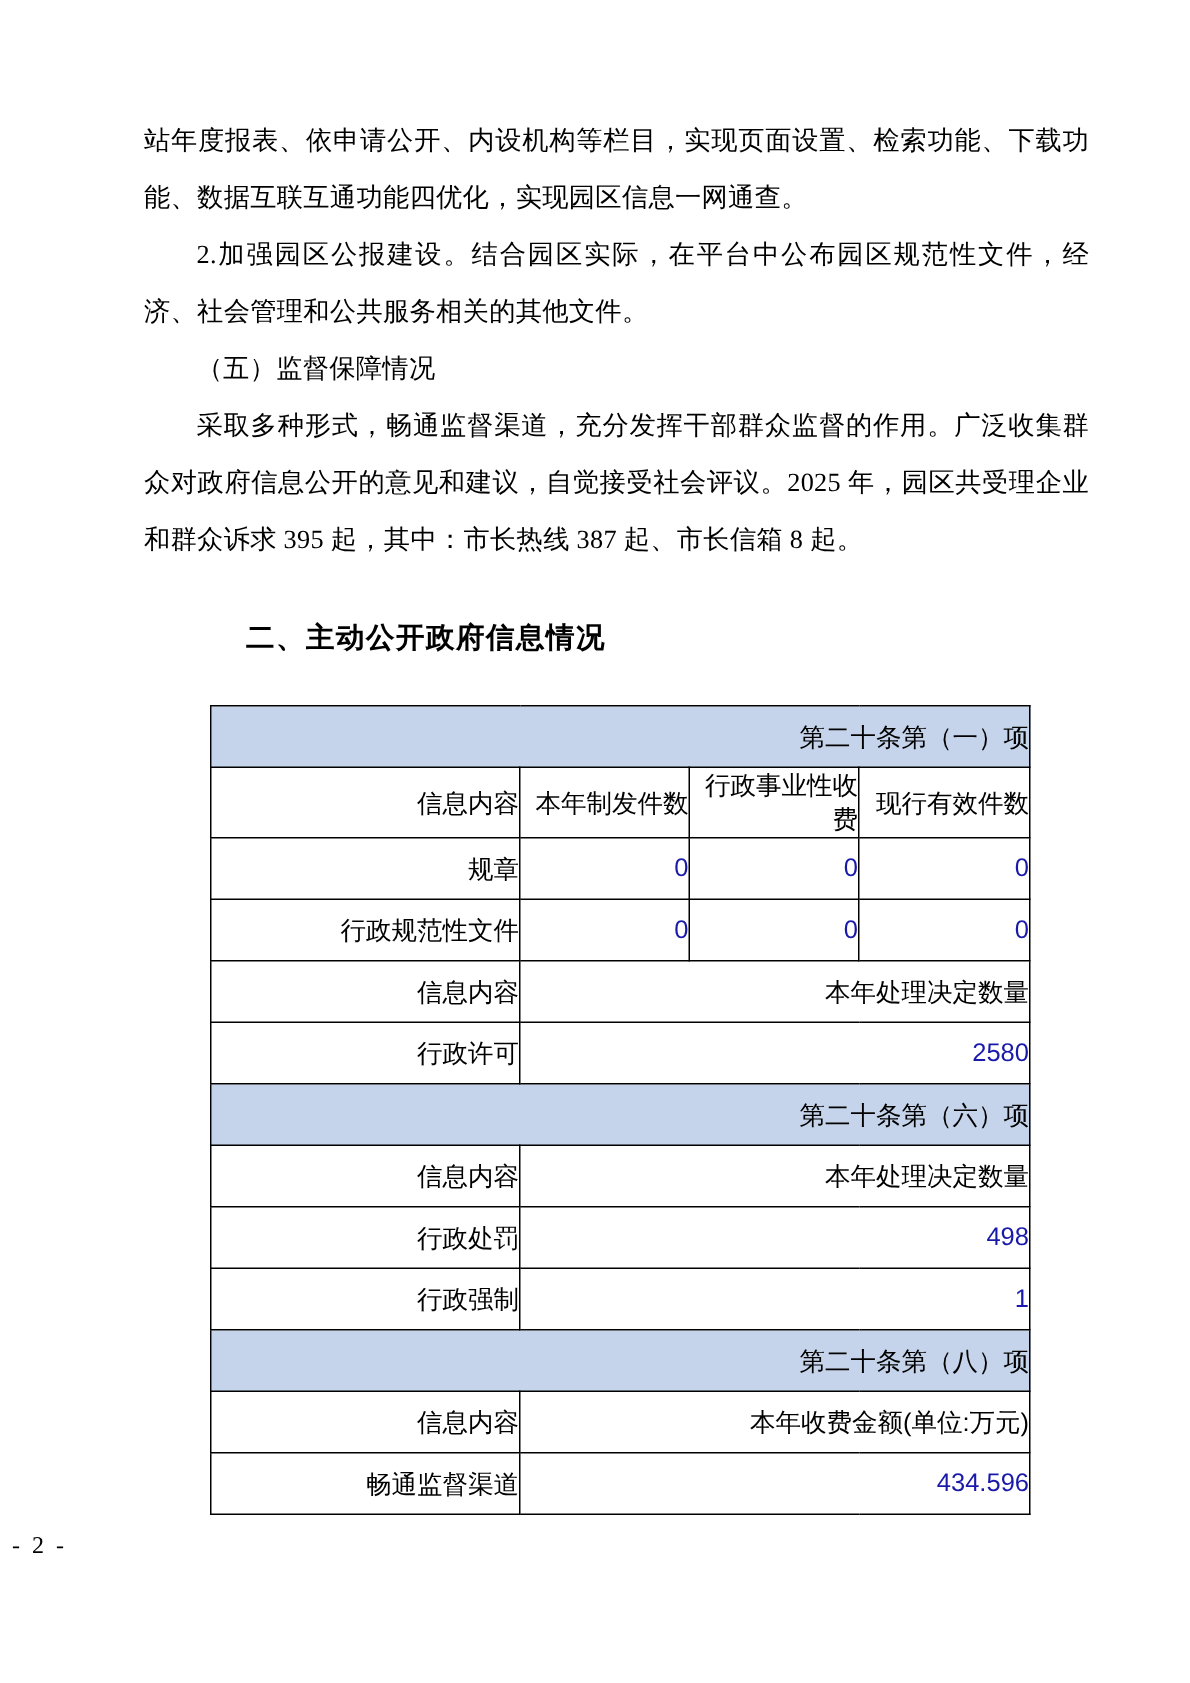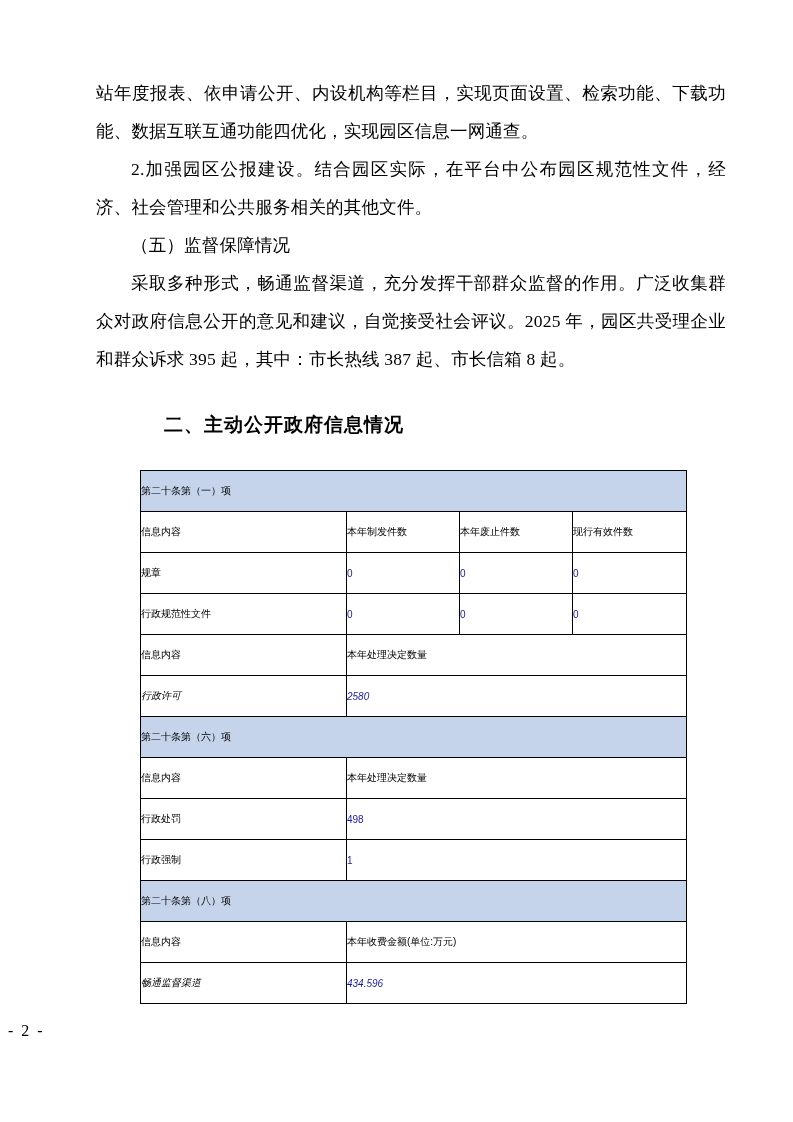--- a/index.html
+++ b/index.html
@@ -51,44 +51,43 @@
   table.info-table {
     position: absolute;
     left: 140px;
     top: 470px;
     width: 546px;
     border-collapse: collapse;
     table-layout: fixed;
   }
   table.info-table td {
     border: 1px solid #000000;
-    font-size: 10px;
+    font-size: 17px;
     font-family: "Liberation Sans", sans-serif;
-    text-align: left;
+    text-align: right;
     vertical-align: middle;
     padding: 0;
     height: 40px;
   }
   td.group-head {
     background: #c5d4ea;
     font-size: 12.5px;
     height: 30px;
   }
   td.col-head {
     font-weight: normal;
     height: 34px;
   }
   td.num {
     color: #1a1aaa;
     font-family: "Liberation Serif", serif;
     font-size: 13.5px;
   }
   td.tall {
     height: 48px;
-    font-style: italic;
   }
   .footer {
     position: absolute;
     left: 8px;
     top: 1022px;
     font-size: 16px;
     letter-spacing: 2px;
     font-family: "Liberation Serif", serif;
   }
 </style>
@@ -113,21 +112,21 @@
       <col style="width:113px">
       <col style="width:114px">
     </colgroup>
     <tbody>
       <tr>
         <td class="group-head" colspan="4">第二十条第（一）项</td>
       </tr>
       <tr>
         <td class="col-head">信息内容</td>
         <td class="col-head">本年制发件数</td>
-        <td class="col-head">本年废止件数</td>
+        <td class="col-head">行政事业性收费</td>
         <td class="col-head">现行有效件数</td>
       </tr>
       <tr>
         <td>规章</td>
         <td class="num">0</td>
         <td class="num">0</td>
         <td class="num">0</td>
       </tr>
       <tr>
         <td>行政规范性文件</td>

